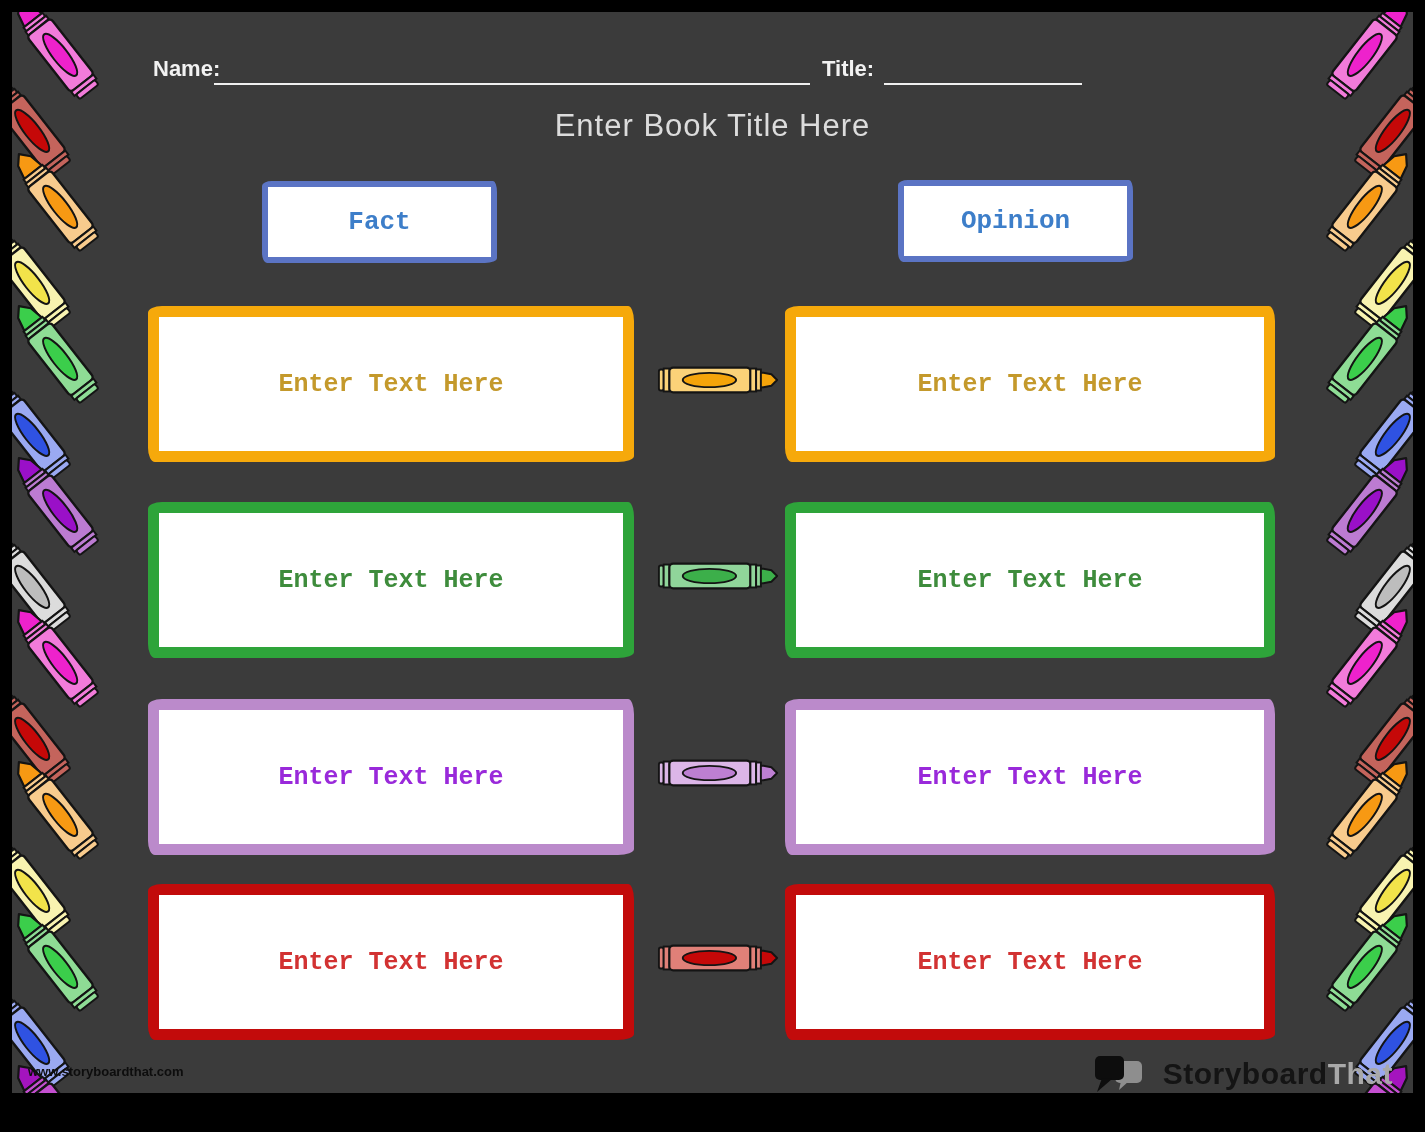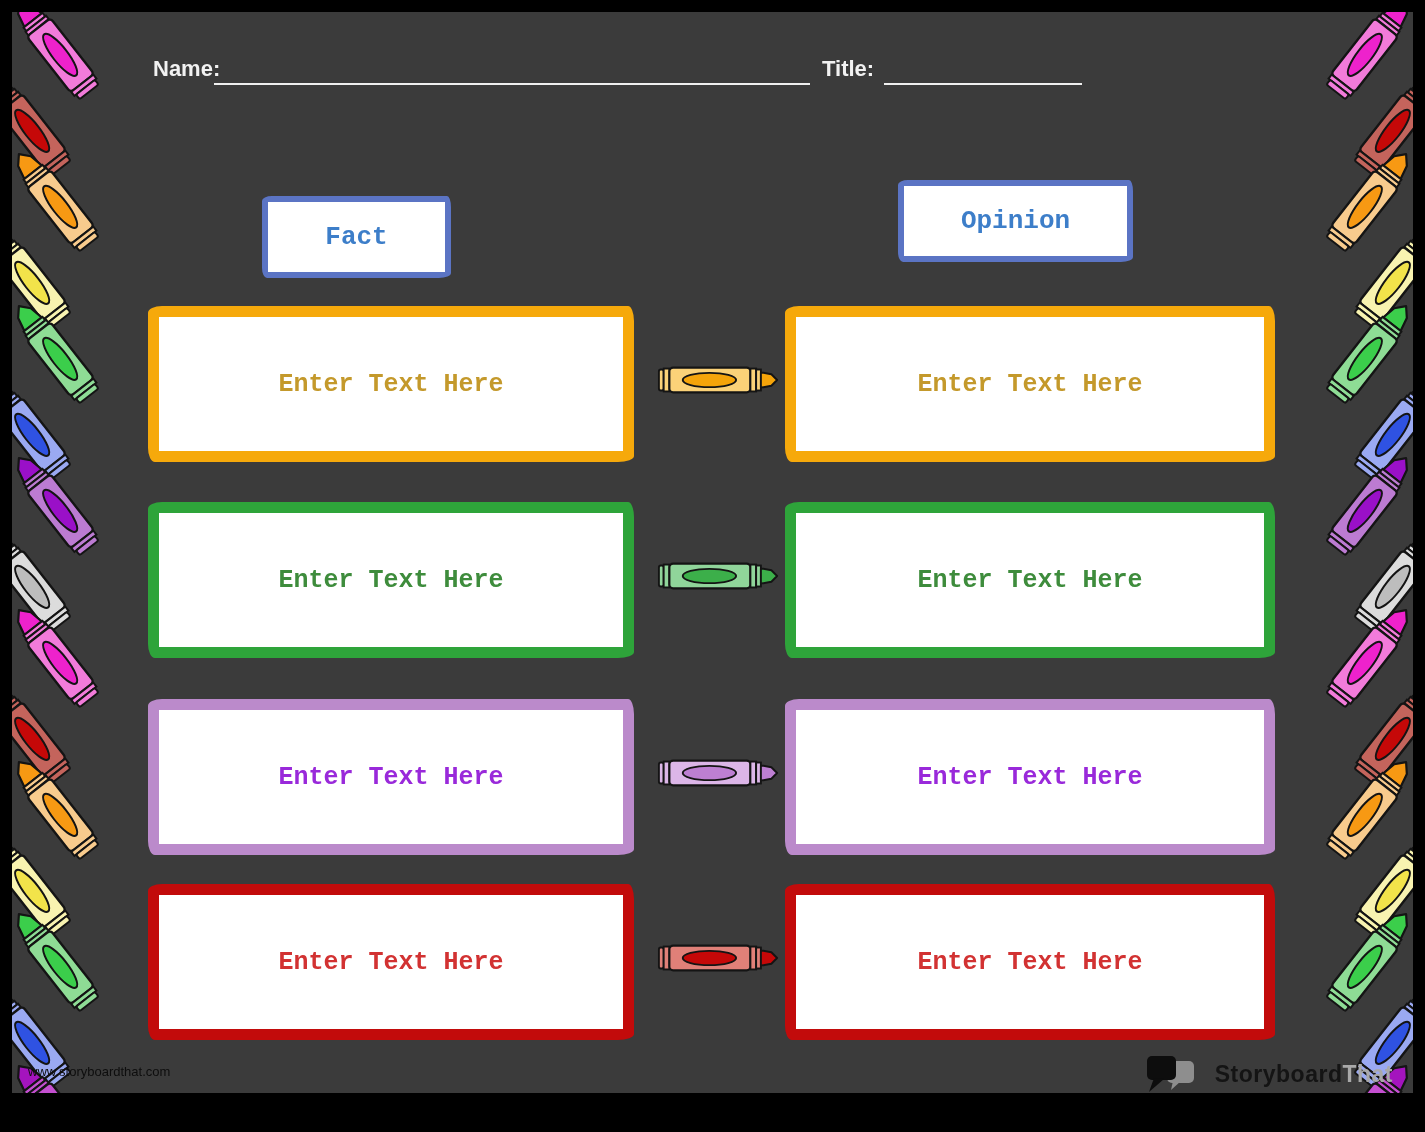--- a/index.html
+++ b/index.html
@@ -22,23 +22,23 @@
               border-radius:10px 4px 12px 5px / 5px 11px 5px 10px;box-sizing:border-box;}
   .col-header span{font-family:"Liberation Mono","DejaVu Sans Mono",monospace;
                    font-weight:bold;font-size:26px;}
   .text-box{position:absolute;height:156px;background:#FFF;border:11px solid #d946ef;z-index:2;
             display:flex;align-items:center;justify-content:center;box-sizing:border-box;
             border-radius:14px 6px 16px 7px / 7px 15px 6px 14px;}
   .text-box span{font-family:"Liberation Mono","DejaVu Sans Mono",monospace;
                  font-weight:bold;font-size:25px;}
   .connector{position:absolute;width:122px;height:40px;z-index:2;}
   .footer-url{position:absolute;left:16px;top:1052px;z-index:3;color:#0D0D0D;
-              font-weight:normal;font-size:13px;}
+              font-weight:bold;font-size:13px;}
   .logo{position:absolute;right:20px;top:1041px;z-index:3;display:flex;align-items:center;}
-  .logo-text{font-size:23px;font-weight:bold;letter-spacing:0.5px;margin-left:16px;}
+  .logo-text{font-size:30px;font-weight:bold;letter-spacing:0.5px;margin-left:16px;}
   .logo-text .p1{color:#141414;}
   .logo-text .p2{color:#A9A9A9;}
 </style>
 </head>
 <body>
 
 <div class="page" style="background: rgb(0, 0, 0);">
   <div class="canvas" style="background: rgb(59, 59, 59);">
 
     <div class="strip left">
@@ -374,22 +374,23 @@
     <rect x="8" y="111" width="24" height="6" rx="2" fill="#C44FD0" stroke="#141414" stroke-width="2"></rect>
   </svg>
         </div>
       </div>
 
     <div class="hdr-label" style="left:128px;top:44px;margin-left:13px;">Name:</div>
     <div class="hdr-line" style="left:202px;top:71px;width:596px;"></div>
     <div class="hdr-label" style="left:810px;top:44px;">Title:</div>
     <div class="hdr-line" style="left:872px;top:71px;width:198px;"></div>
 
-
-    <div class="col-header" style="left: 250px; top: 184px; width: 189px; height: 82px; border-color: rgb(91, 116, 196);">
+    <div class="book-title" style="top:96px;">Enter Book Title Here</div>
+
+    <div class="col-header" style="left: 250px; top: 169px; width: 235px; height: 82px; border-color: rgb(91, 116, 196);">
       <span style="color: rgb(61, 126, 201);">Fact</span>
     </div>
     <div class="col-header" style="left: 886px; top: 168px; width: 235px; height: 82px; border-color: rgb(91, 116, 196);">
       <span style="color: rgb(61, 126, 201);">Opinion</span>
     </div>
 
     <div id="rows">
         <div class="text-box" style="left: 136px; top: 294px; width: 486px; border-color: rgb(246, 169, 11);">
           <span style="color: rgb(196, 153, 43);">Enter Text Here</span>
         </div>

